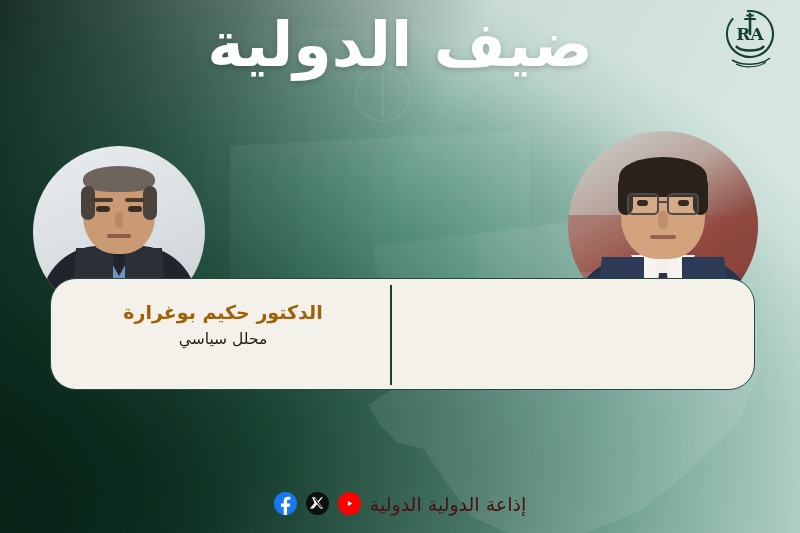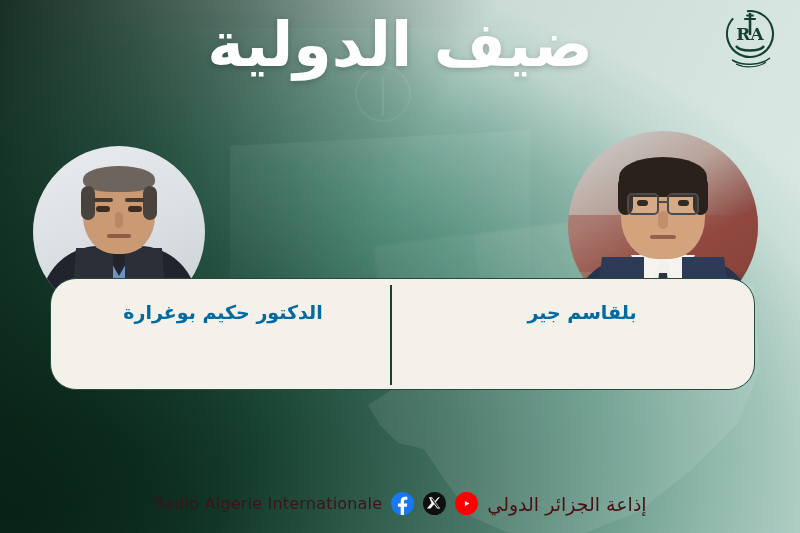--- a/index.html
+++ b/index.html
@@ -100,21 +100,21 @@
     background:#1c3f33;
   }
 
   .person-block{
     position:absolute;top:22px;width:300px;
     text-align:center;direction:rtl;
   }
   .person-left{left:22px;}
   .person-right{right:22px;}
   .person-name{
-    color:#0369a1;font-size:19px;font-weight:bold;line-height:1.25;white-space:nowrap;
+    color:#a16207;font-size:19px;font-weight:bold;line-height:1.25;white-space:nowrap;
   }
   .person-role{
     color:#1d1c15;font-size:15.5px;line-height:1.4;margin-top:4px;white-space:nowrap;
   }
 
   
   .portrait{
     position:absolute;border-radius:50%;overflow:hidden;
   }
   .portrait-left{left:33px;top:146px;width:172px;height:172px;}
@@ -354,29 +354,28 @@
     <div class="ph pr-eyeR"></div>
     <div class="ph pr-nose"></div>
     <div class="ph pr-mouth"></div>
   </div>
 
   <div class="card">
     <div class="card-divider"></div>
 
     <div class="person-block person-left">
       <div class="person-name">الدكتور حكيم بوغرارة</div>
+      <div class="person-role">محلل سياسي</div>
     </div>
 
     <div class="person-block person-right">
-      <div class="person-name">بلقاسم جير</div>
     </div>
   </div>
 
   <div class="footer">
-    <span class="footer-latin">Radio Algerie Internationale</span>
 
     <span class="sicon">
       <svg viewBox="0 0 24 24" aria-hidden="true">
         <circle cx="12" cy="12" r="12" fill="#1877f2"></circle>
         <path d="M13.6 23.9v-8.6h2.9l.44-3.36h-3.34V9.8c0-.97.27-1.63 1.66-1.63h1.77V5.17c-.31-.04-1.36-.13-2.58-.13-2.56 0-4.31 1.56-4.31 4.43v2.47H7.23v3.36h2.9v8.53c.6.1 1.22.15 1.85.15.55 0 1.09-.04 1.62-.08z" fill="#ffffff"></path>
       </svg>
     </span>
 
     <span class="sicon">
       <svg viewBox="0 0 24 24" aria-hidden="true">
@@ -386,16 +385,16 @@
     </span>
 
     <span class="sicon">
       <svg viewBox="0 0 24 24" aria-hidden="true">
         <circle cx="12" cy="12" r="12" fill="#ff0000"></circle>
         <rect x="4.6" y="7.4" width="14.8" height="9.2" rx="2.6" fill="#ff0000"></rect>
         <path d="M10.3 9.3v5.4l4.8-2.7-4.8-2.7z" fill="#ffffff"></path>
       </svg>
     </span>
 
-    <span class="footer-arabic">إذاعة الجزائر الدولي</span>
+    <span class="footer-arabic">إذاعة الدولية الدولية</span>
   </div>
 
 </div>
 
 </body></html>

